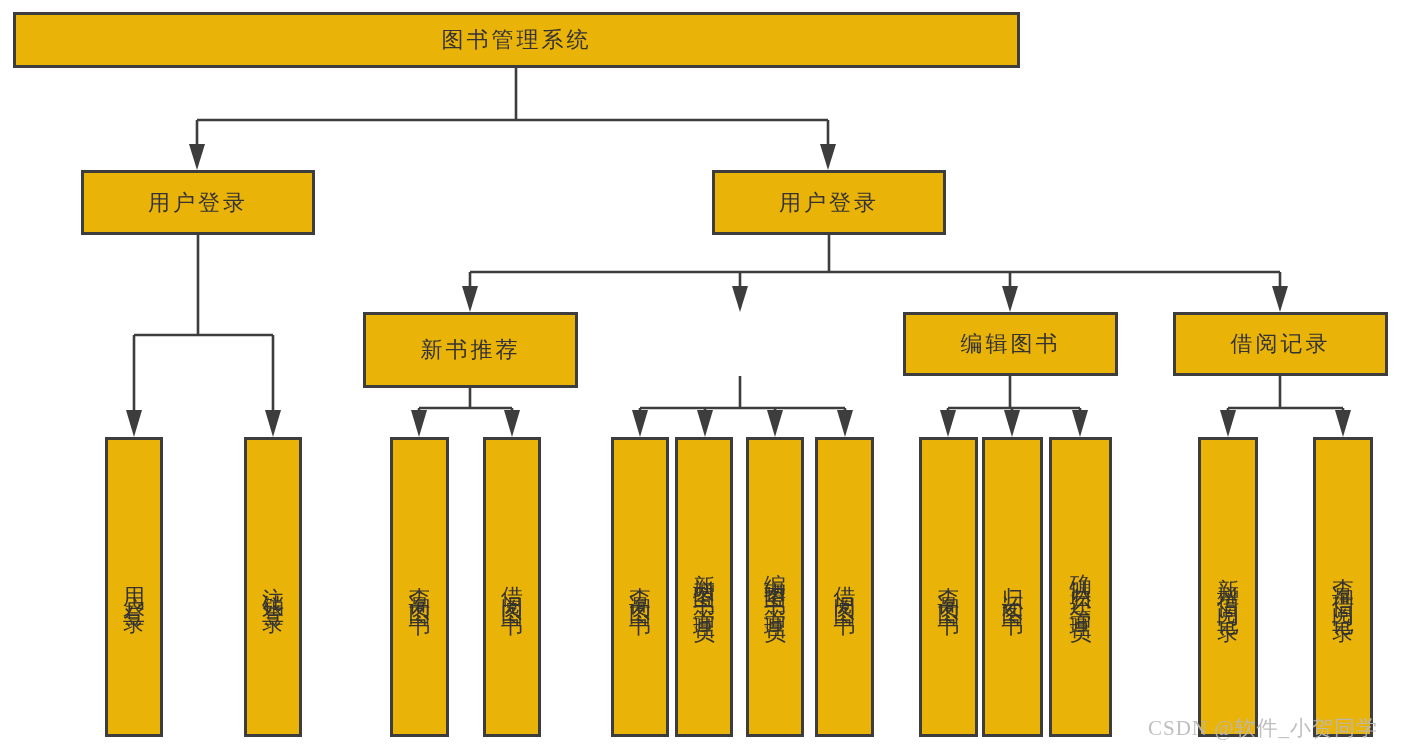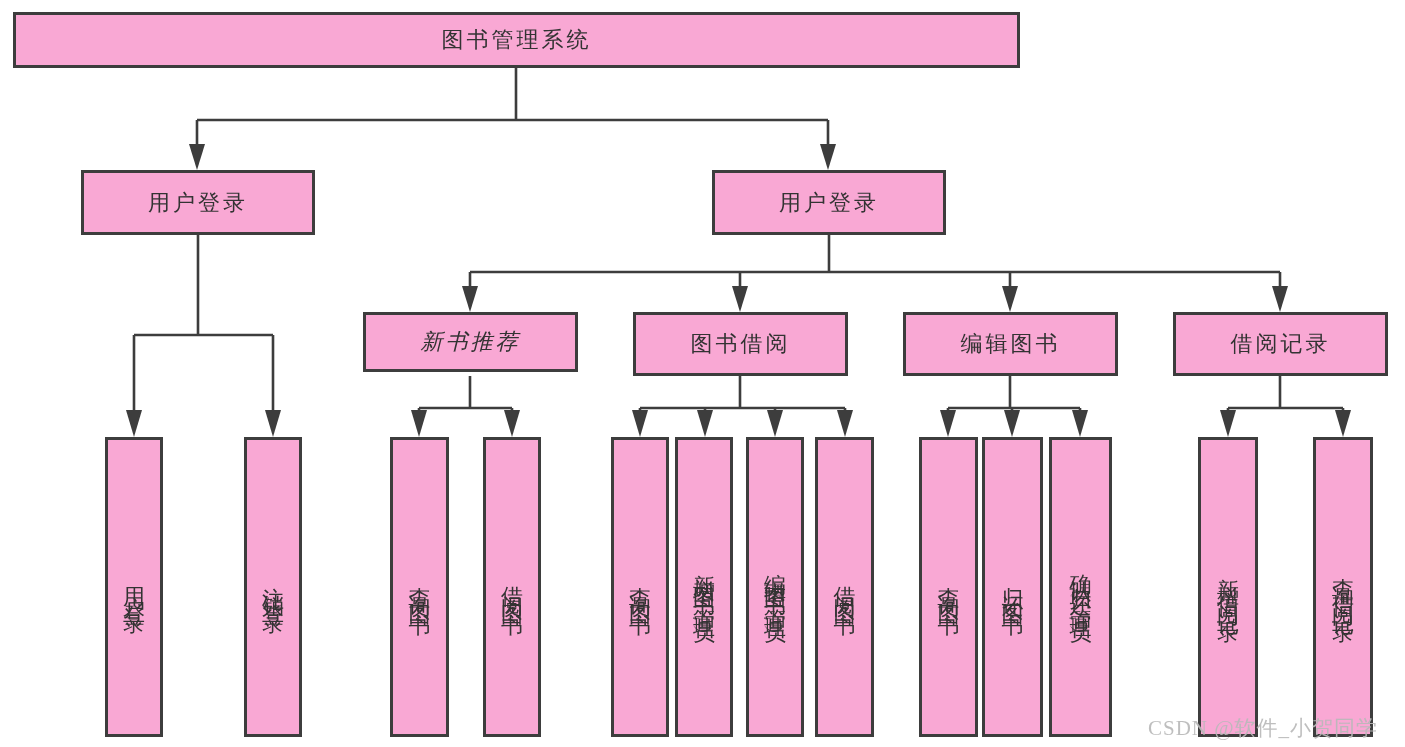--- a/index.html
+++ b/index.html
@@ -8,21 +8,21 @@
     width:1405px;height:747px;
     background:#ffffff;
     font-family:"Liberation Sans", sans-serif;
     overflow:hidden;
   }
   .wires{position:absolute;left:0;top:0;z-index:1;}
   .box{
     position:absolute;
     box-sizing:border-box;
     border:3px solid #3d3d3d;
-    background:#f9a8d4;
+    background:#eab308;
     display:flex;align-items:center;justify-content:center;
     color:#333333;
     z-index:2;
   }
   .hlabel{
     font-size:22px;
     letter-spacing:3px;
     white-space:nowrap;
     color:#333333;
   }
@@ -105,25 +105,22 @@
     <span class="hlabel">图书管理系统</span>
   </div>
 
   <div class="box" style="left:81px;top:170px;width:234px;height:65px;">
     <span class="hlabel">用户登录</span>
   </div>
   <div class="box" style="left:712px;top:170px;width:234px;height:65px;">
     <span class="hlabel">用户登录</span>
   </div>
 
-  <div class="box" style="left:363px;top:312px;width:215px;height:60px;font-style:italic;">
+  <div class="box" style="left:363px;top:312px;width:215px;height:76px;">
     <span class="hlabel">新书推荐</span>
-  </div>
-  <div class="box" style="left:633px;top:312px;width:215px;height:64px;">
-    <span class="hlabel">图书借阅</span>
   </div>
   <div class="box" style="left:903px;top:312px;width:215px;height:64px;">
     <span class="hlabel">编辑图书</span>
   </div>
   <div class="box" style="left:1173px;top:312px;width:215px;height:64px;">
     <span class="hlabel">借阅记录</span>
   </div>
 
   <div class="box leaf" style="left:105px;">
     <span class="vlabel">用户登录</span>

